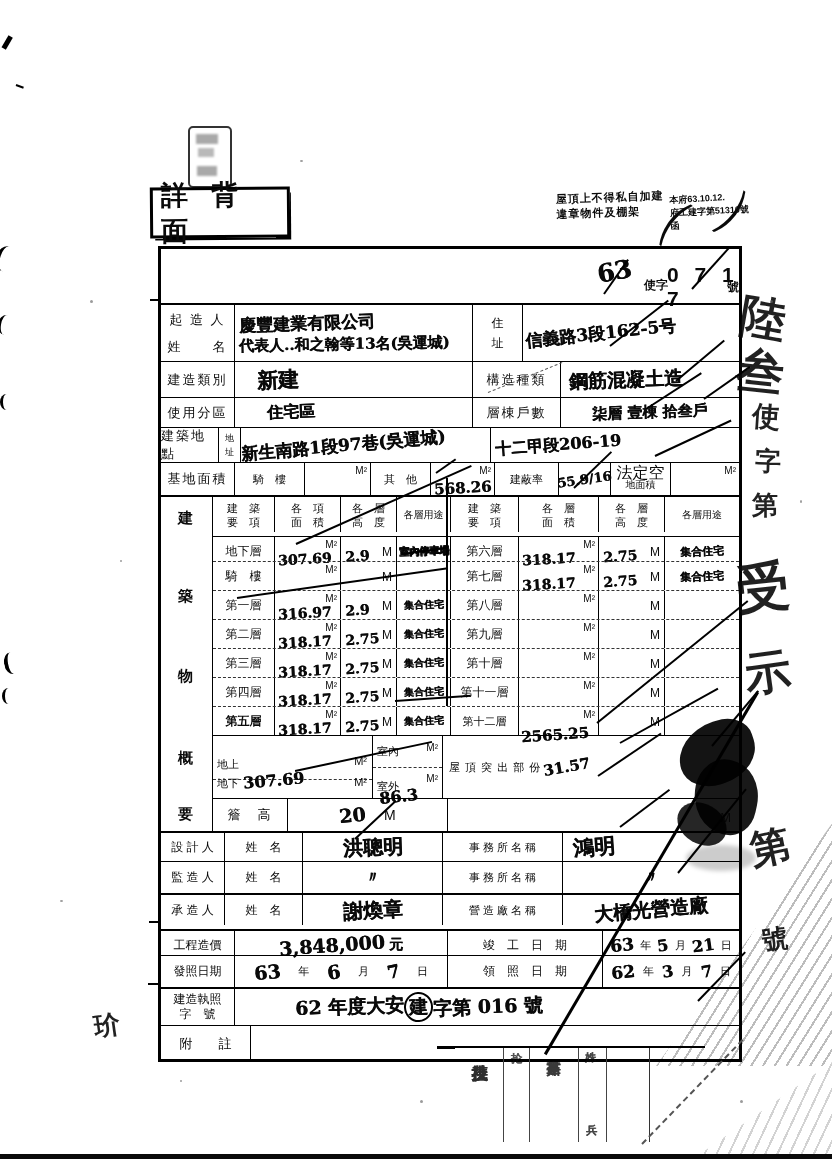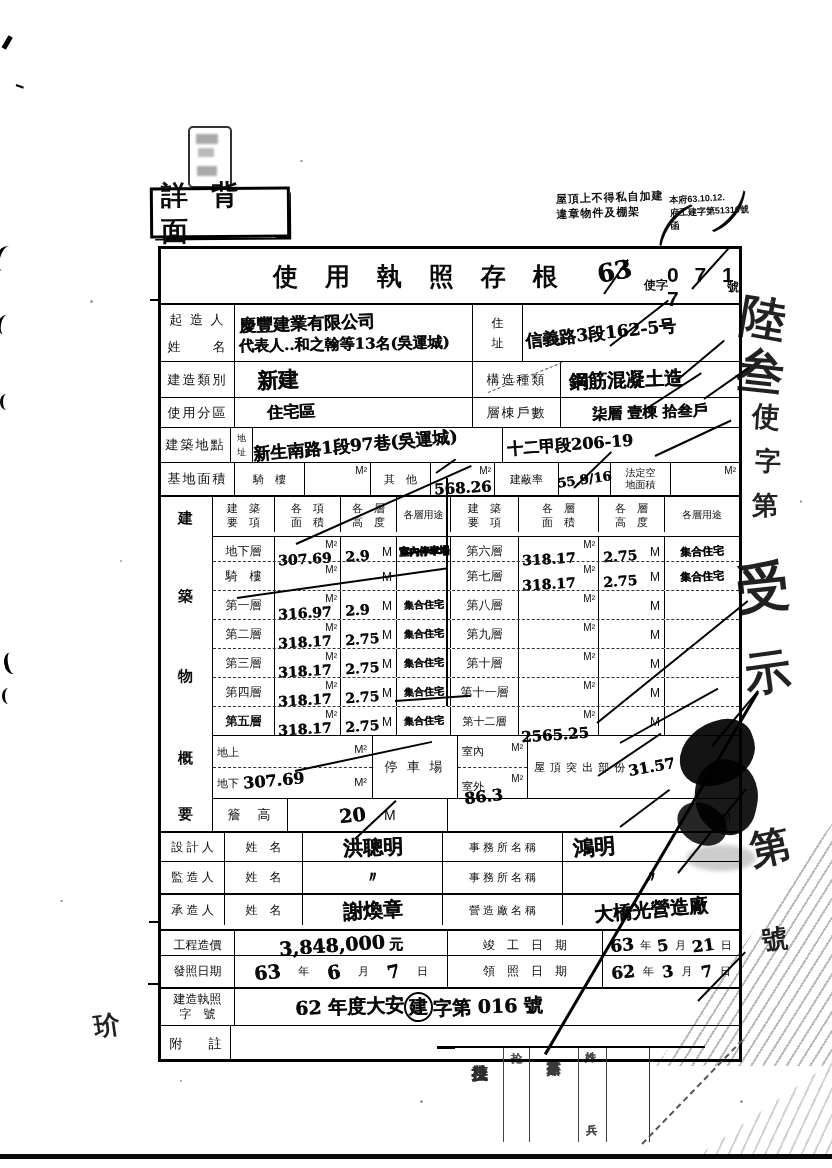--- a/index.html
+++ b/index.html
@@ -56,21 +56,20 @@
     <div class="abs" style="left:14px;top:10px;line-height:13px;transform:rotate(-3deg)">
       <div class="print" style="font-size:9px;font-weight:700">本府63.10.12.</div>
       <div class="print" style="font-size:9px;font-weight:700">府工建字第51310號函</div>
     </div>
     <span class="abs print" style="right:-16px;top:4px;font-size:46px;transform:rotate(38deg) scaleY(1.3);font-weight:400">）</span>
   </div>
 
   <div id="formtable">
 
     <div class="row" style="top:0;height:54px;border-top:none">
-      <span class="abs print" style="left:112px;top:11px;font-size:25px;font-weight:700;letter-spacing:10px">使 用 執 照 存 根</span>
       <span class="abs hw" style="left:436px;top:8px;font-size:25px;transform:rotate(-10deg)">63</span>
       <span class="abs print" style="left:483px;top:28px;font-size:12px;font-weight:700">使字</span>
       <span class="abs print" style="left:506px;top:14px;font-size:21px;font-weight:700;letter-spacing:5px">0 7 1 7</span>
       <span class="abs print" style="left:566px;top:30px;font-size:12px;font-weight:700">號</span>
     </div>
 
     <div class="row" style="top:54px;height:58px;border-top:2.5px solid #000">
       <div class="c col" style="width:74px;gap:9px">
         <span class="print lbl">起 造 人</span>
         <span class="print lbl">姓　　名</span>
@@ -112,21 +111,21 @@
         </div>
       <div class="c" style="width:88px">
           <span class="print lbl">層棟戶數</span>
         </div>
       <div class="c fx">
           <span class="hw" style="font-size:15px;transform:rotate(-2deg)">柒層 壹棟 拾叁戶</span>
         </div>
     </div>
 
     <div class="row" style="top:178px;height:35px">
-      <div class="c" style="width:70px">
+      <div class="c" style="width:58px">
           <span class="print lbl">建築地點</span>
         </div>
       <div class="c col" style="width:22px;gap:1px">
         <span class="print" style="font-size:9px">地</span>
         <span class="print" style="font-size:9px">址</span>
       </div>
       <div class="c jl" style="width:250px">
           <span class="hw" style="font-size:17px;transform:rotate(-5deg)">新生南路1段97巷(吳運城)</span>
         </div>
       <div class="c fx jl">
@@ -151,21 +150,21 @@
         <span class="unit print">M²</span>
         <span class="hw aval" style="font-size:15px">568.26</span>
       </div>
       <div class="c" style="width:64px">
           <span class="print sm">建蔽率</span>
         </div>
       <div class="c" style="width:52px">
           <span class="hw" style="font-size:13px;transform:rotate(-8deg)">55.9/16</span>
         </div>
       <div class="c col" style="width:60px;gap:0;line-height:12px">
-        <span class="print" style="font-size:10px">法定空</span>
+        <span class="print" style="font-size:16px">法定空</span>
         <span class="print" style="font-size:10px">地面積</span>
       </div>
       <div class="c fx">
           <span class="unit print">M²</span>
         </div>
     </div>
 
     <div class="abs" style="left:0;top:246px;width:52px;height:336px;border-top:2.5px solid #000;border-right:1px solid #000;box-sizing:border-box">
       <span class="abs print" style="left:17px;top:12px;font-size:15px;font-weight:700">建</span>
       <span class="abs print" style="left:17px;top:90px;font-size:15px;font-weight:700">築</span>
@@ -416,33 +415,30 @@
           <span class="hw" style="position:absolute;left:2px;bottom:-9px;font-size:15px;transform:rotate(-4deg)">2565.25</span>
         </div>
       <div class="c" style="width:66px">
           <span class="unitm print">M</span>
         </div>
       <div class="c fx"></div>
     </div>
 
     <div class="row inset" style="top:486px;height:63px">
       <div class="c" style="width:160px">
-        <div class="subrow" style="top:0;height:31px;border-bottom:1px dashed #333">
+        <div class="subrow" style="top:12px;height:31px;border-bottom:1px dashed #333">
           <span class="abs print" style="left:4px;top:9px;font-size:11px">地上</span>
           <span class="abs print" style="right:5px;top:7px;font-size:11px">M²</span>
         </div>
         <div class="subrow" style="bottom:0;height:31px">
           <span class="abs print" style="left:4px;top:9px;font-size:11px">地下</span>
           <span class="abs hw" style="left:30px;top:4px;font-size:16px;transform:rotate(-5deg)">307.69</span>
           <span class="abs print" style="right:5px;top:9px;font-size:11px">M²</span>
         </div>
       </div>
-      <div class="c" style="width:85px">
-          <span class="print" style="font-size:13px;letter-spacing:3px">停 車 場</span>
-        </div>
       <div class="c" style="width:70px">
         <div class="subrow" style="top:0;height:31px;border-bottom:1px dashed #333">
           <span class="abs print" style="left:4px;top:8px;font-size:11px">室內</span>
           <span class="abs print" style="right:4px;top:6px;font-size:10px">M²</span>
         </div>
         <div class="subrow" style="bottom:0;height:31px">
           <span class="abs print" style="left:4px;top:12px;font-size:11px">室外</span>
           <span class="abs print" style="right:4px;top:6px;font-size:10px">M²</span>
           <span class="abs hw" style="left:6px;bottom:-8px;font-size:16px;transform:rotate(-6deg)">86.3</span>
         </div>
@@ -572,21 +568,21 @@
         <span class="print" style="font-size:12px">字　號</span>
       </div>
       <div class="c fx jl">
         <span class="hw" style="font-size:19px;transform:rotate(-2deg);margin-left:60px">62 年度大安</span>
         <span class="hw" style="font-size:19px;border:2px solid #000;border-radius:50%;padding:0 3px;transform:rotate(-3deg)">建</span>
         <span class="hw" style="font-size:19px;transform:rotate(-2deg)">字第 016 號</span>
       </div>
     </div>
 
     <div class="row" style="top:776px;height:37px">
-      <div class="c" style="width:70px">
+      <div class="c" style="width:90px">
           <span class="print" style="font-size:13px">附　　註</span>
         </div>
       <div class="c fx"></div>
     </div>
   </div>
 
   <span class="mchar" style="left:740px;top:288px;font-size:46px;transform:rotate(10deg)">陸</span>
   <span class="mchar" style="left:736px;top:340px;font-size:48px;transform:rotate(6deg)">叁</span>
   <span class="mchar" style="left:752px;top:398px;font-size:28px;transform:rotate(4deg)">使</span>
   <span class="mchar" style="left:755px;top:444px;font-size:26px;transform:rotate(2deg)">字</span>

